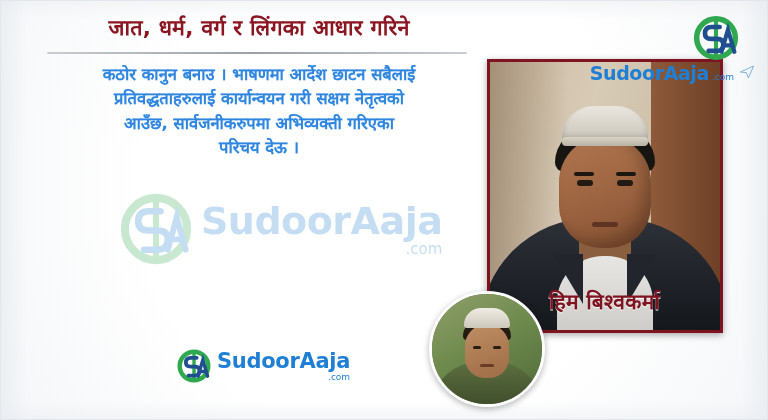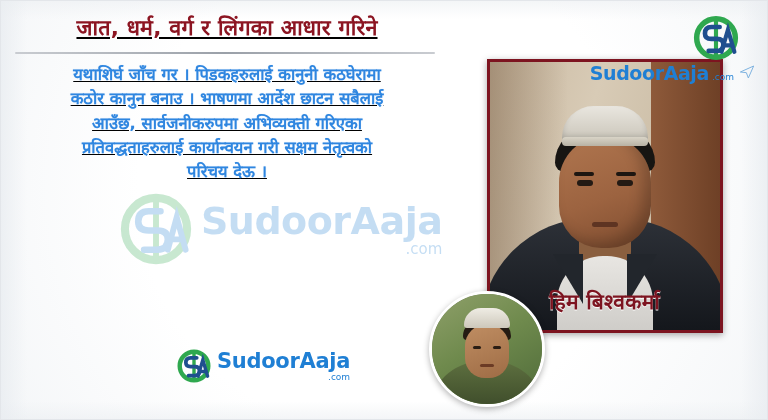--- a/index.html
+++ b/index.html
@@ -35,21 +35,21 @@
   #watermark .wm-mark{width:74px;height:74px;flex:none;position:relative;}
   #watermark .wm-text{display:flex;flex-direction:column;line-height:1;}
   #watermark .wm-name{
     font-size:38px;font-weight:bold;color:#1f7fd4;letter-spacing:-.5px;
     font-family:"DejaVu Sans",sans-serif;
   }
   #watermark .wm-com{font-size:15px;color:#1f7fd4;align-self:flex-end;margin-top:2px;}
 
   
   #left{
-    position:absolute;left:0;top:12px;width:452px;height:330px;z-index:3;text-decoration:underline;
+    position:absolute;left:32px;top:12px;width:452px;height:330px;z-index:3;
   }
   .headline{
     color:#8c1522;text-align:center;
     font-size:21.5px;line-height:30px;font-weight:bold;
     letter-spacing:.2px;
     padding:0 6px;
   }
   .headline .l2{display:block;}
   .rule{
     margin:9px 18px 0 14px;height:2px;
@@ -246,24 +246,23 @@
       </span>
     </div>
   </div>
 
   <div id="left">
     <div class="headline">
       <span class="l1">जात, धर्म, वर्ग र लिंगका आधार गरिने</span>
     </div>
     <div class="rule"></div>
     <div class="body-copy">
-      <span>यथाशिर्घ जाँच गर । पिडकहरुलाई कानुनी कठघेरामा</span>
       <span>कठोर कानुन बनाउ । भाषणमा आर्देश छाटन सबैलाई</span>
+      <span>प्रतिवद्धताहरुलाई कार्यान्वयन गरी सक्षम नेतृत्वको</span>
       <span>आउँछ, सार्वजनीकरुपमा अभिव्यक्ती गरिएका</span>
-      <span>प्रतिवद्धताहरुलाई कार्यान्वयन गरी सक्षम नेतृत्वको</span>
       <span>परिचय देऊ ।</span>
     </div>
   </div>
 
   <div id="bottom-logo">
     <div class="bl-mark">
       <svg viewBox="0 0 100 100" width="34" height="34" aria-hidden="true">
         <circle cx="50" cy="50" r="42" fill="none" stroke="#2fa84f" stroke-width="13"></circle>
         <path d="M50 8 L50 92" stroke="#2fa84f" stroke-width="10"></path>
         <path d="M58 26 L40 26 Q26 26 26 40 Q26 52 40 52 L52 52 Q66 52 66 64 Q66 78 52 78 L34 78" fill="none" stroke="#1f4f8f" stroke-width="11" stroke-linecap="round"></path>

